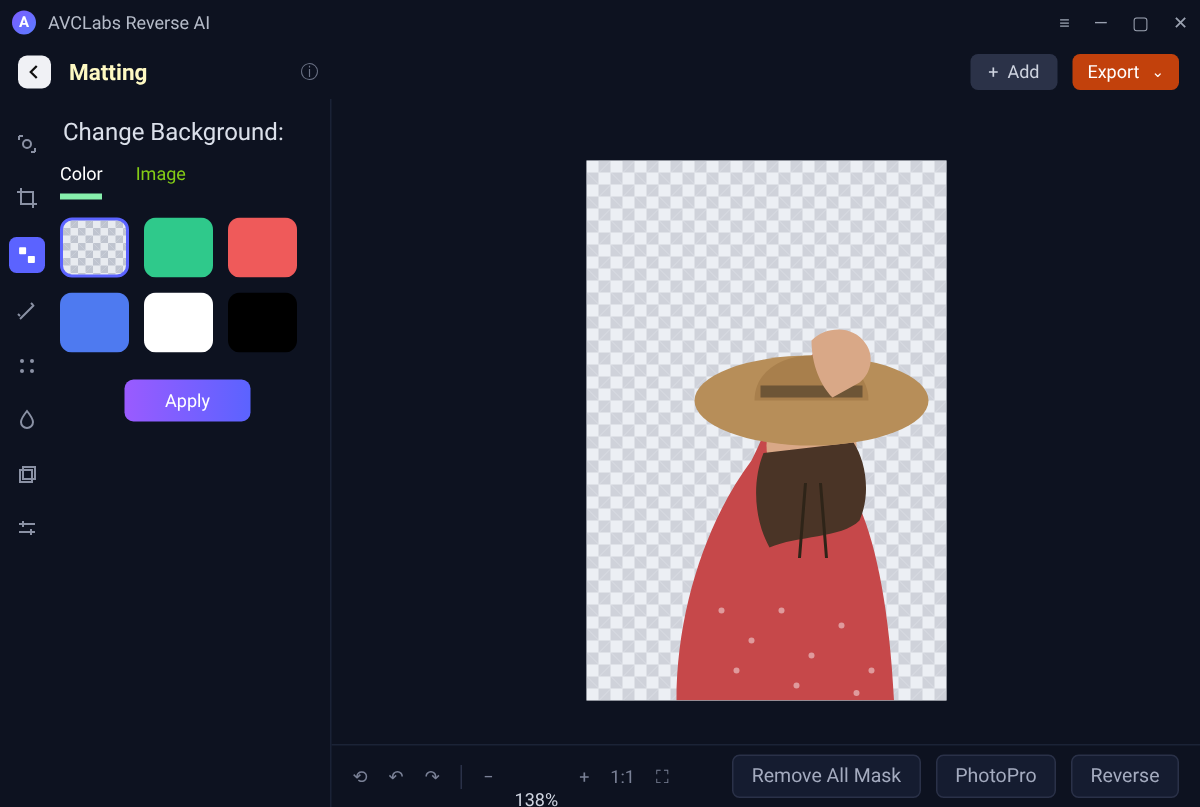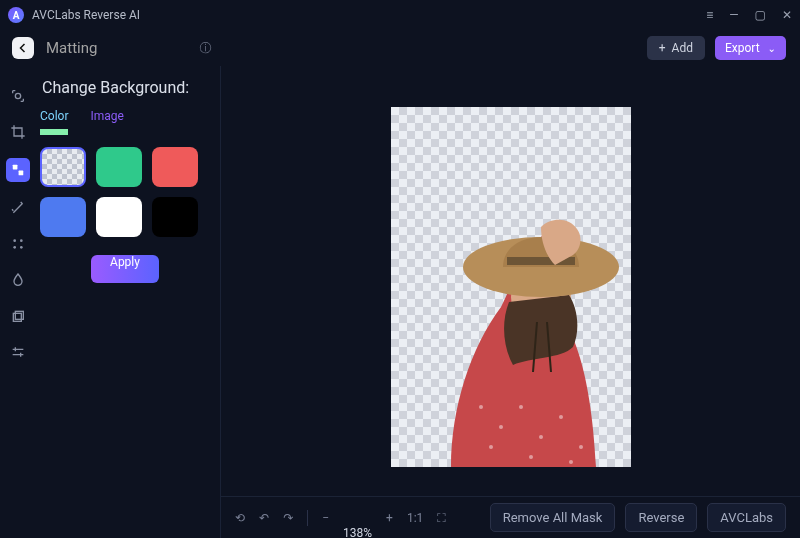--- a/index.html
+++ b/index.html
@@ -30,66 +30,66 @@
   .topbar {
     height: 36px;
     display: flex; align-items: center; justify-content: space-between;
     padding: 0 14px 0 12px;
   }
   .topbar-left { display: flex; align-items: center; gap: 12px; }
   .backbtn {
     width: 22px; height: 22px; border-radius: 6px; background: #f0f1f5;
     display: flex; align-items: center; justify-content: center; color: #111;
   }
-  .page-title { font-size: 15px; font-weight: 400; color: #a3a3a3; }
+  .page-title { font-size: 15px; font-weight: 700; color: #fef9c3; }
   .info-icn { margin-left: auto; color: #6b7285; font-size: 12px; }
   .topbar-right { display: flex; align-items: center; gap: 10px; }
   .btn-add {
     background: #2b3248; color: #cfd4e0; padding: 5px 12px;
     border-radius: 5px; font-size: 12px; display: flex; gap: 6px; align-items: center;
   }
   .btn-export {
-    background: #8b5cf6; color: #fff; padding: 5px 10px;
+    background: #c2410c; color: #fff; padding: 5px 10px;
     border-radius: 5px; font-size: 12px; display: flex; gap: 8px; align-items: center;
   }
   .chev { font-size: 10px; }
 
   .main { display: flex; height: calc(538px - 66px); }
   .toolcol {
     width: 36px; display: flex; flex-direction: column; align-items: center;
     gap: 16px; padding-top: 20px;
   }
   .toolcol .tic { width: 20px; height: 20px; display: flex; align-items: center; justify-content: center; color: #8a91a4; }
   .toolcol .tic.active { background: #5b63ff; color: #fff; border-radius: 5px; width: 24px; height: 24px; }
 
   .side {
     width: 184px; padding: 8px 10px 0 4px;
   }
   .sect-label { font-size: 16px; color: #dbe0ea; margin: 4px 0 12px 2px; }
   .tabs { display: flex; gap: 22px; margin-bottom: 12px; font-size: 12px; }
-  .tab { color: #8b5cf6; padding-bottom: 6px; }
-  .tab.active { color: #7dd3fc; border-bottom: 6px solid #86efac; }
+  .tab { color: #84cc16; padding-bottom: 6px; }
+  .tab.active { color: #ffffff; border-bottom: 4px solid #86efac; }
   .swatches { display: grid; grid-template-columns: repeat(3, 46px); gap: 10px; }
   .sw {
     width: 46px; height: 40px; border-radius: 8px; border: 2px solid transparent;
   }
   .sw.selected { border-color: #5b63ff; }
   .sw.transp {
     background:
       linear-gradient(45deg,#bfc4cf 25%,transparent 25%) 0 0/10px 10px,
       linear-gradient(-45deg,#bfc4cf 25%,transparent 25%) 0 5px/10px 10px,
       linear-gradient(45deg,transparent 75%,#bfc4cf 75%) 5px -5px/10px 10px,
       linear-gradient(-45deg,transparent 75%,#bfc4cf 75%) -5px 0/10px 10px,
       #e8ebf0;
   }
   .apply {
-    margin: 18px auto 11px auto; width: 68px; height: 28px;
+    margin: 18px auto 11px auto; width: 84px; height: 28px;
     background: linear-gradient(90deg,#9a5bff,#5b63ff);
     color: #fff; font-size: 12px; border-radius: 6px;
-    display: flex; justify-content: center;
+    display: flex; align-items: center; justify-content: center;
   }
 
   .canvas-col { flex: 1; display: flex; flex-direction: column; border-left: 1px solid #1a2236; }
   .canvas-area {
     flex: 1; display: flex; align-items: center; justify-content: center;
     padding: 20px 0 8px 0;
   }
   .imgframe {
     width: 240px; height: 360px; position: relative; overflow: hidden;
     background:
@@ -264,18 +264,18 @@
         <span>↷</span>
         <div class="divider"></div>
         <span>−</span>
         <span class="zoomval">138%</span>
         <span>+</span>
         <span>1:1</span>
         <span>⛶</span>
       </div>
       <div class="bb-right">
         <div class="btn-ghost">Remove All Mask</div>
+        <div class="btn-ghost">PhotoPro</div>
         <div class="btn-ghost">Reverse</div>
-        <div class="btn-ghost">AVCLabs</div>
       </div>
     </div>
   </div>
 </div>
 
 </body></html>

